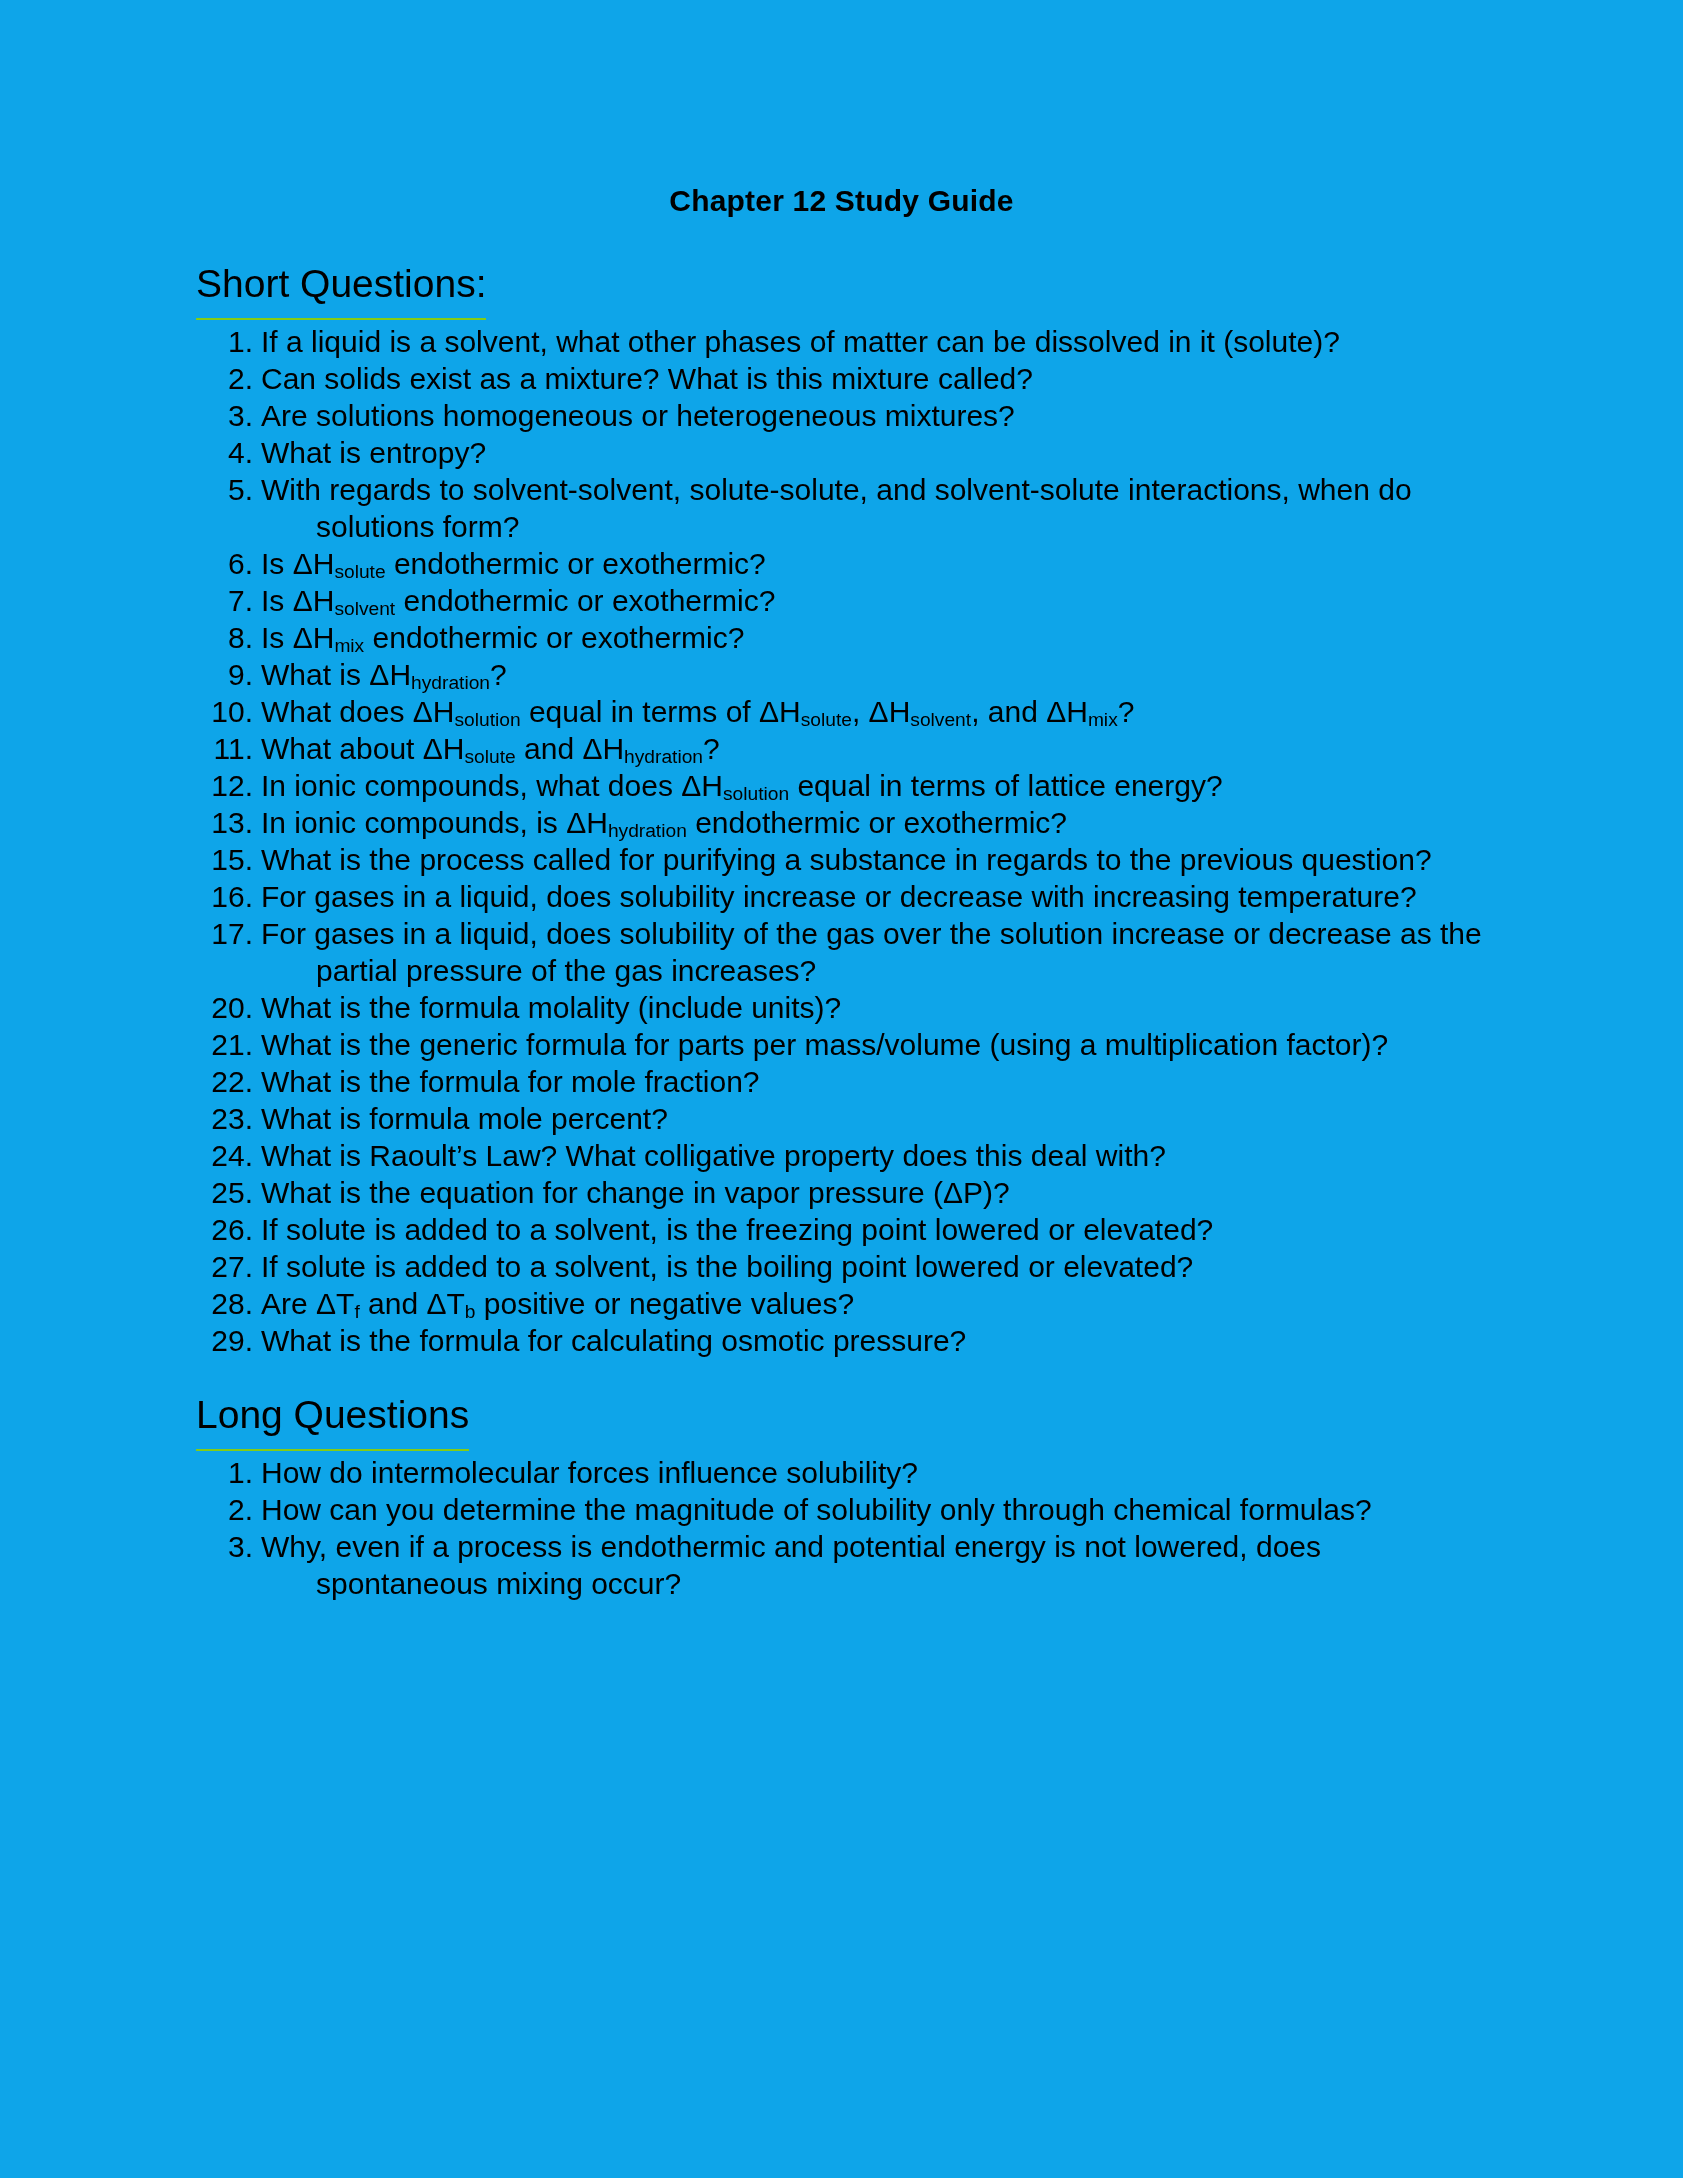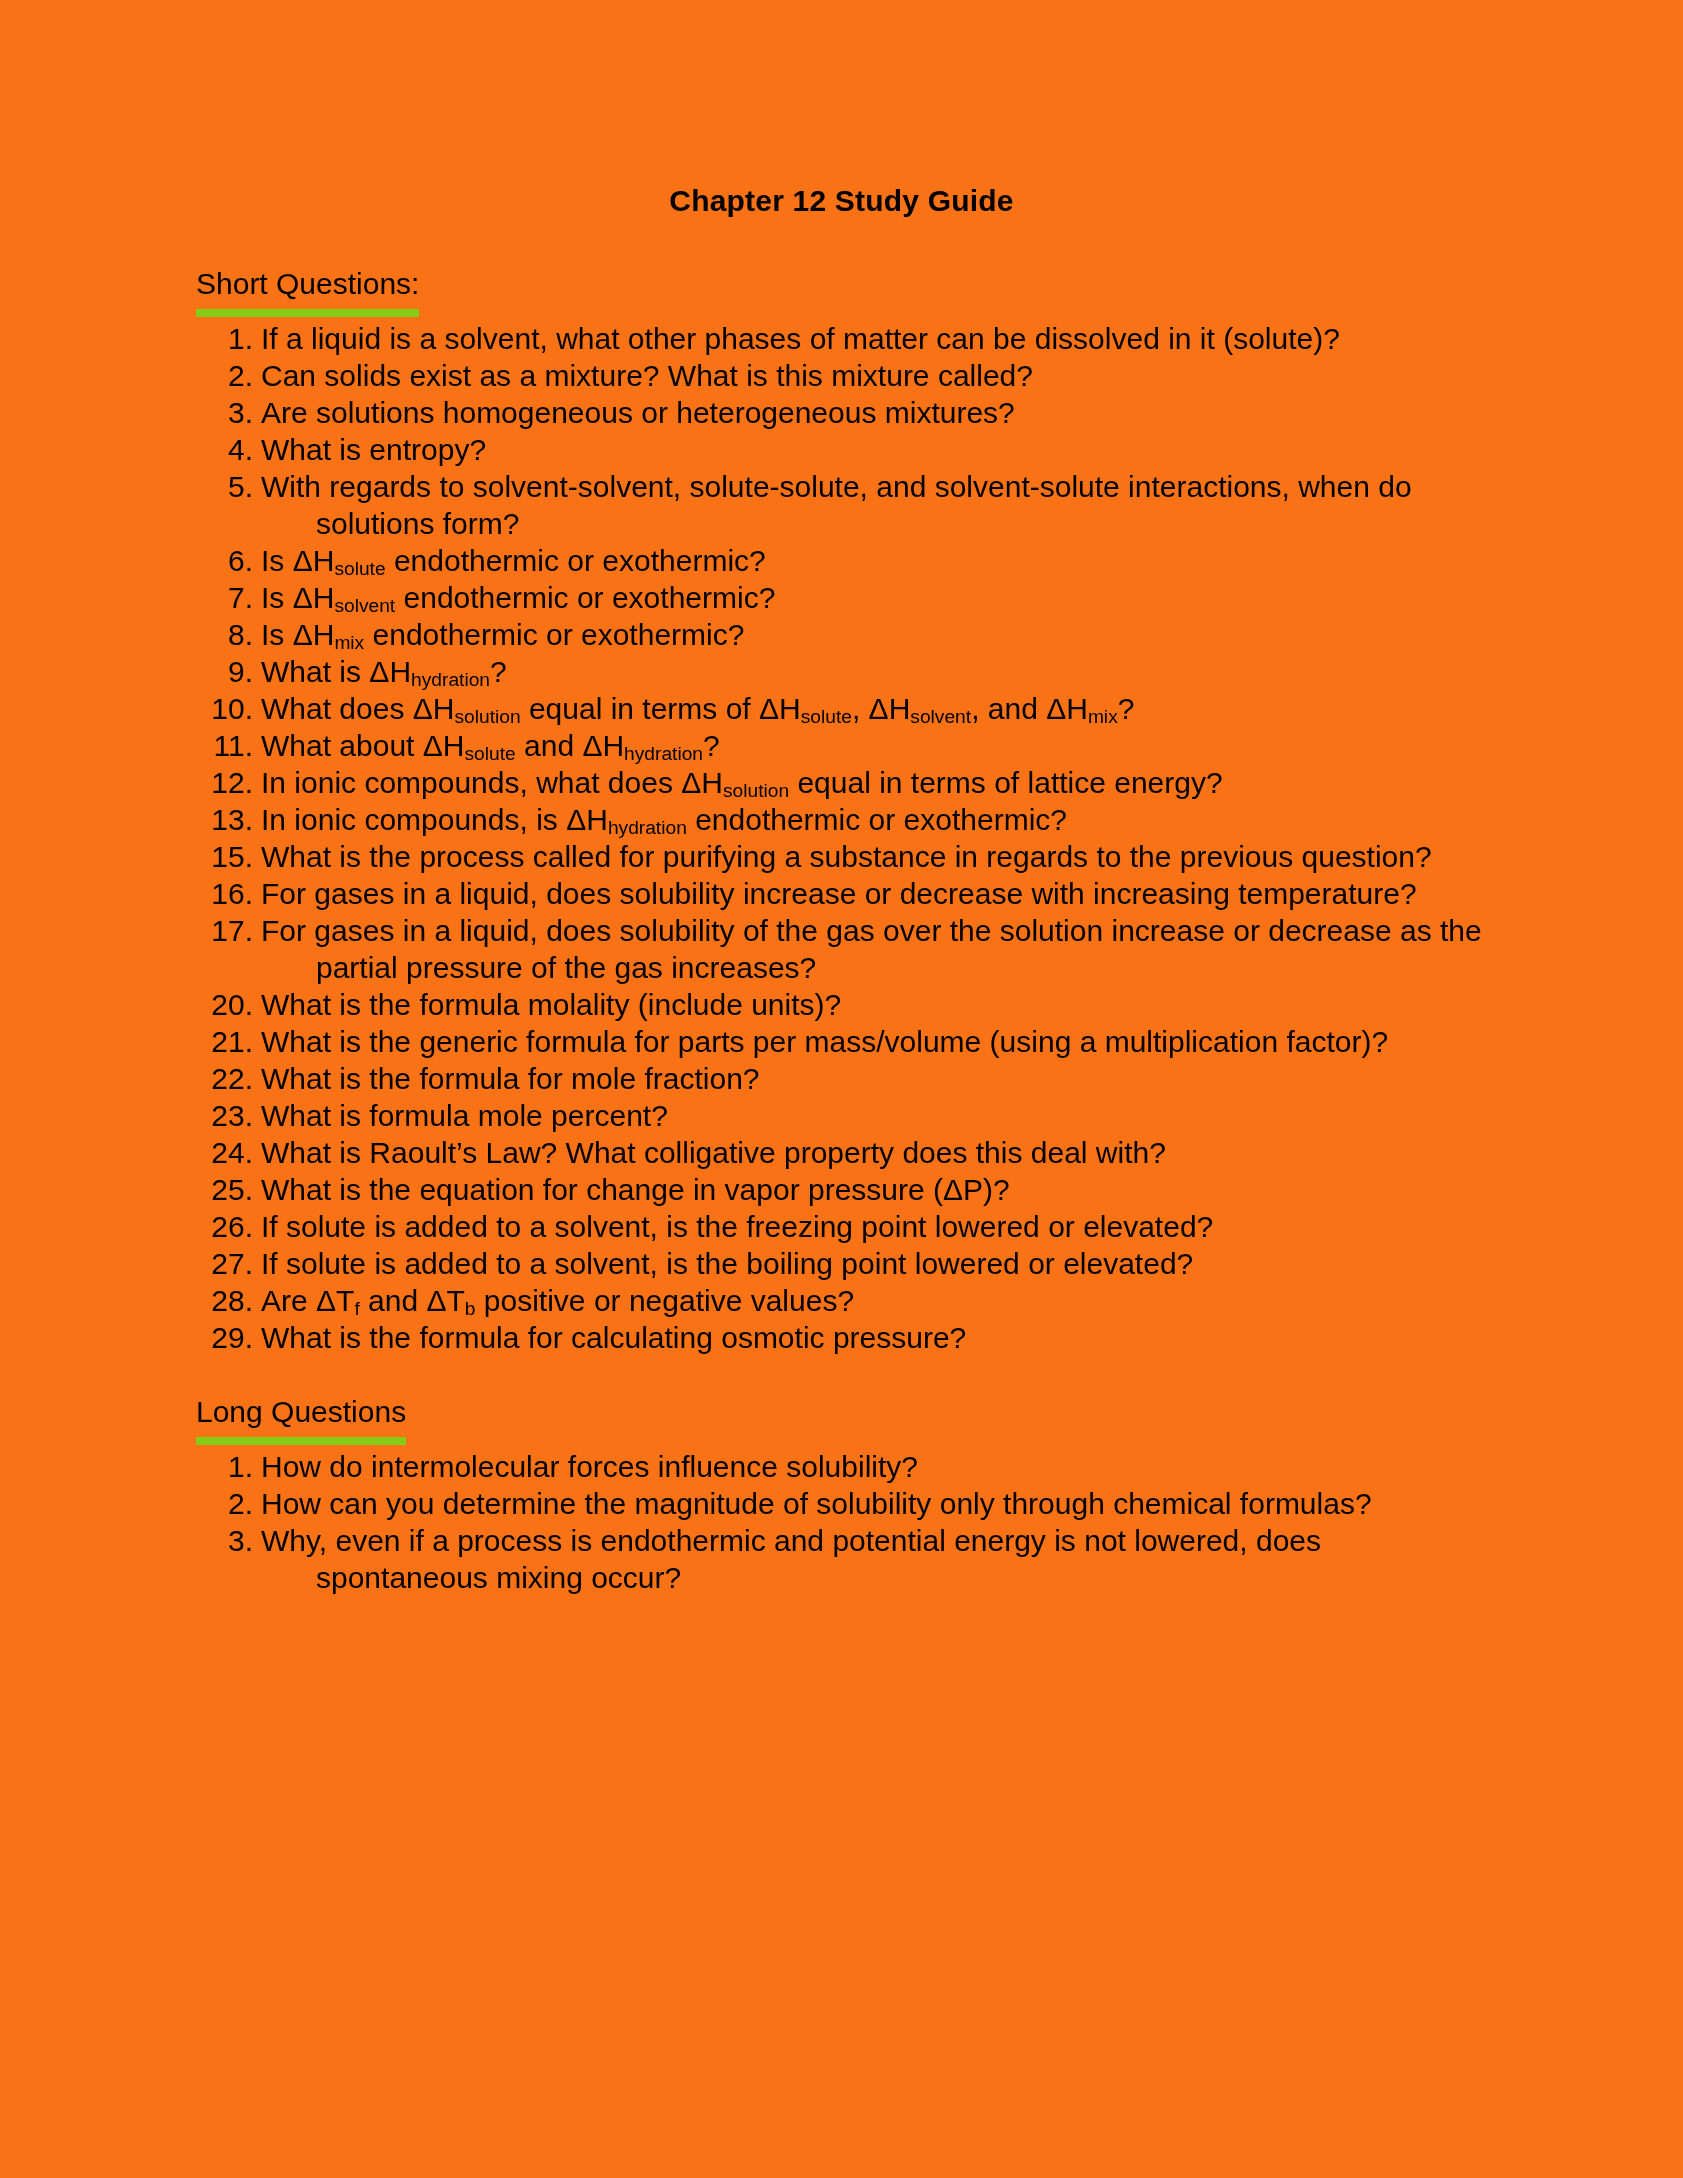--- a/index.html
+++ b/index.html
@@ -12,21 +12,21 @@
     height: 2178px;
     font-family: "Liberation Sans", sans-serif;
     color: #000000;
     -webkit-font-smoothing: none;
   }
 
   .page {
     position: relative;
     width: 1683px;
     height: 2178px;
-    background: #f97316;
+    background: #0ea5e9;
     box-sizing: border-box;
     padding: 0;
     overflow: hidden;
   }
 
   .doc-title {
     position: absolute;
     top: 184px;
     left: 0;
     width: 1683px;
@@ -37,25 +37,25 @@
   }
 
   .content {
     position: absolute;
     top: 265px;
     left: 196px;
     width: 1287px;
   }
 
   .section-heading {
-    font-size: 30px;
+    font-size: 39px;
     line-height: 37px;
     display: inline-block;
-    border-bottom: 8px solid #84cc16;
-    padding-bottom: 7px;
+    border-bottom: 2px solid #84cc16;
+    padding-bottom: 16px;
     margin-bottom: 1px;
   }
 
   .section-heading-wrap {
     margin-bottom: 2px;
   }
 
   ol.qlist {
     list-style: none;
     margin: 0;

